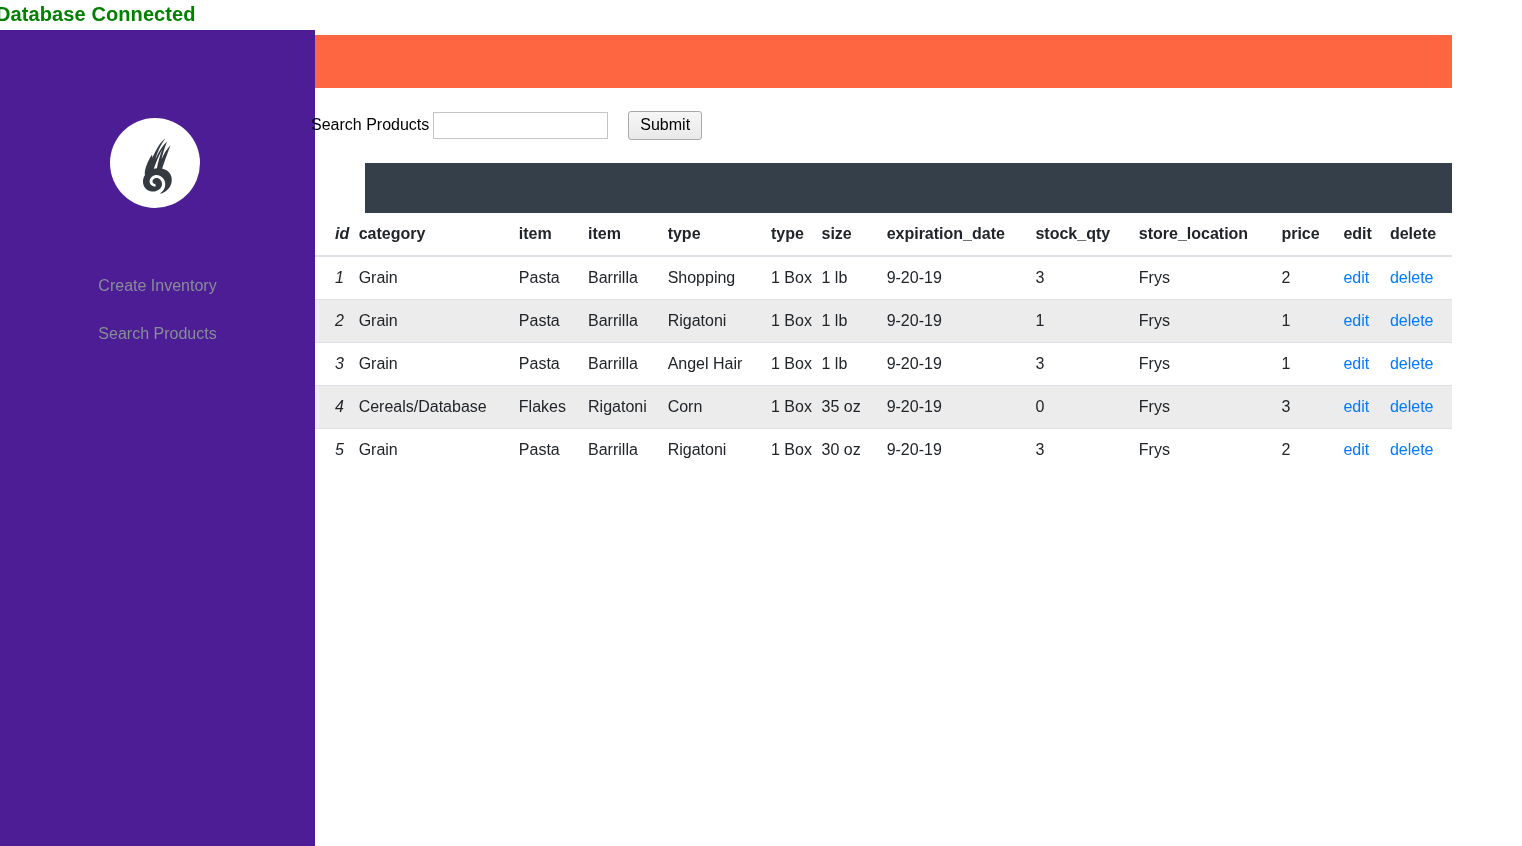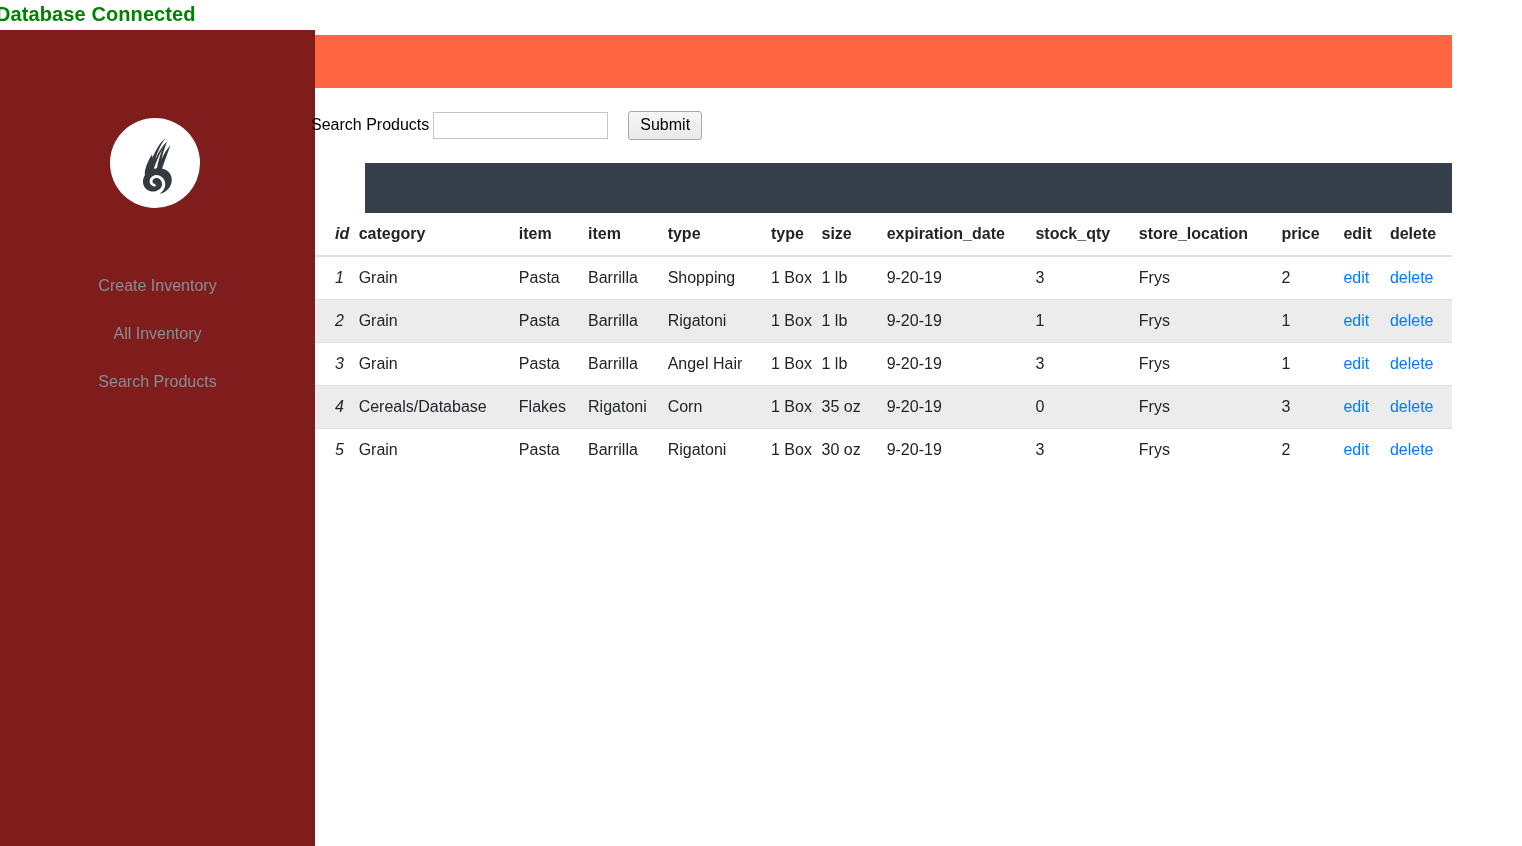--- a/index.html
+++ b/index.html
@@ -35,21 +35,21 @@
     letter-spacing: 0.1px;
   }
 
   
   .sidebar {
     position: absolute;
     left: 0;
     top: 30px;
     width: 315px;
     height: 816px;
-    background: #7f1d1d;
+    background: #4c1d95;
   }
   .brand-logo {
     position: absolute;
     left: 110px;
     top: 88px;
     width: 90px;
     height: 90px;
     border-radius: 50%;
     background: #ffffff;
     display: flex;
@@ -207,21 +207,20 @@
             <path d="M41.5 6 C36 14, 33 21, 31.5 27.5 C33.5 22, 37 15.5, 43 9.5 C40.5 16.5, 38.5 22, 37.5 27.5 C39.5 22.5, 42.5 17.5, 46.5 13 C44 20.5, 41.5 26.5, 39.5 32.5 C38.4 35.8, 37.6 38.4, 37.1 40.6 L32.6 39.1 C33.2 33.5, 35.2 25.5, 38.4 17.3 C36.4 20.7, 34.6 24.4, 33.1 28 C31.2 32.5, 29.9 36.4, 29.1 39.6 L24.5 39.3 C25.1 33.8, 27.6 26.6, 31.4 19.4 C34.2 14, 37.5 9.2, 41.5 6 Z"></path>
             <path d="M28 22.5 C24.5 28, 22.2 33.2, 21.2 37.7 C20.6 40.3, 20.6 42.4, 21.3 44 L25.8 42.4 C25.2 40.6, 25.4 38, 26.4 34.6 C27 32.5, 27.9 30, 29 27.3 C28.5 25.6, 28.2 24, 28 22.5 Z"></path>
             <path d="M33.2 36.3 C28.6 36.3, 24.3 38.4, 21.6 41.9 C19.2 45, 18.4 48.8, 19.3 52.2 C20.2 55.6, 22.8 58.2, 26.3 59.2 C29.4 60.1, 32.6 59.5, 35 57.6 C37.1 56, 38.2 53.7, 38 51.4 C37.8 49.2, 36.5 47.3, 34.6 46.4 C32.9 45.6, 31 45.8, 29.7 46.9 C28.6 47.8, 28.2 49.2, 28.7 50.4 C29.1 51.5, 30.2 52.1, 31.2 51.8 L31.8 54.3 C29.5 55, 27.1 53.8, 26.1 51.6 C25 49.2, 25.7 46.4, 27.8 44.7 C30.1 42.8, 33.4 42.5, 36.2 43.9 C39.3 45.4, 41.2 48.5, 41.3 52 C41.4 55.8, 39.5 59.3, 36.1 61.4 L36.6 61.7 C42.4 60, 46.7 55.5, 47.6 50 C48.4 45.1, 46.3 40.5, 42.1 38.1 C39.5 36.6, 36.4 36.3, 33.2 36.3 Z"></path>
           </g>
         </svg>
       </span>
     </div>
 
     <nav class="nav-list">
       <a class="nav-item" href="#">Create Inventory</a>
-      <a class="nav-item" href="#">All Inventory</a>
       <a class="nav-item" href="#">Search Products</a>
     </nav>
 
   </div>
 
   <div class="main">
 
     <div class="top-bar"></div>
 
     <div class="search-row">

